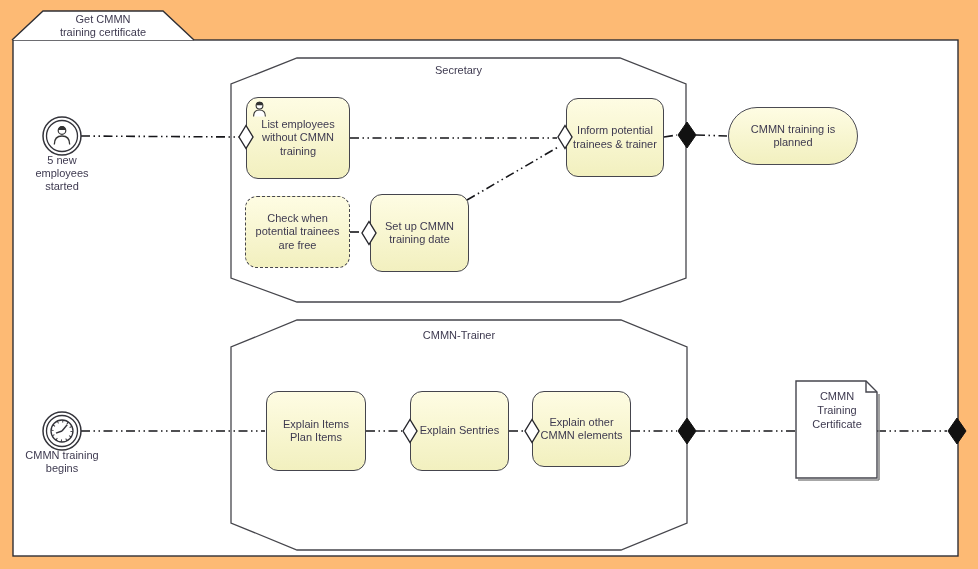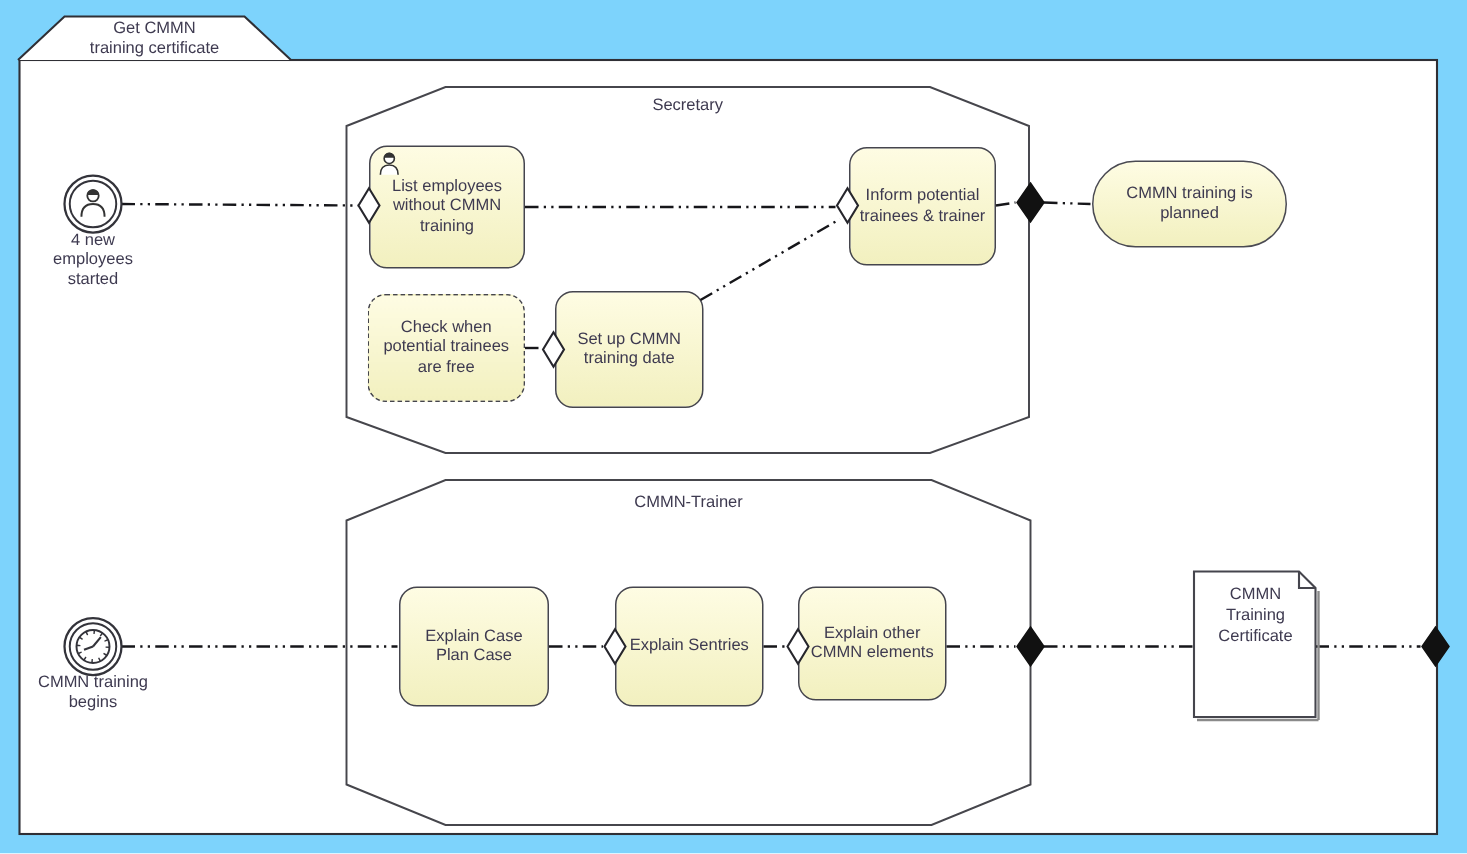--- a/index.html
+++ b/index.html
@@ -1,17 +1,17 @@
 <!DOCTYPE html>
 <html><head>
 <meta charset="utf-8">
 <style>
   html,body{margin:0;padding:0;background:#fff;}
   #root{
-    position:relative;width:978px;height:569px;background:#7dd3fc;overflow:hidden;
+    position:relative;width:978px;height:569px;background:#fdba74;overflow:hidden;
     font-family:"Liberation Sans","DejaVu Sans",sans-serif;color:#3e3a50;font-size:11px;
   }
   svg{position:absolute;left:0;top:0;}
   #base-svg{z-index:1;}
   #overlay-svg{z-index:3;}
   .task{
     position:absolute;box-sizing:border-box;z-index:2;
     border:1.5px solid #45454d;border-radius:12px;
     background:linear-gradient(180deg,#fefce3 0%,#f2f0bf 100%);
     display:flex;align-items:center;justify-content:center;text-align:center;
@@ -46,21 +46,21 @@
   </svg>
 
   <div class="lbl" style="left:33px;top:13px;width:140px;">
     <span class="tab-line">Get CMMN</span>
     <span class="tab-line">training certificate</span>
   </div>
 
   <div class="lbl" style="left:231px;top:64px;width:455px;">Secretary</div>
   <div class="lbl" style="left:231px;top:329px;width:456px;">CMMN-Trainer</div>
 
-  <div class="lbl" style="left:25px;top:154px;width:74px;">4 new employees started</div>
+  <div class="lbl" style="left:25px;top:154px;width:74px;">5 new employees started</div>
   <div class="lbl" style="left:12px;top:449px;width:100px;">CMMN training begins</div>
 
   <div class="task" style="left:246px;top:97px;width:104px;height:82px;">
     <svg class="human-icon" viewBox="0 0 17 17">
       <circle cx="8.5" cy="4.6" r="3.4" fill="#ffffff" stroke="#333" stroke-width="1.1"></circle>
       <path d="M5.1,4.2 A3.4,3.4 0 0 1 11.9,4.2 Z" fill="#333"></path>
       <path d="M2.6,15.5 C2.6,10.6 5,9 8.5,9 C12,9 14.4,10.6 14.4,15.5" fill="#ffffff" stroke="#333" stroke-width="1.1"></path>
     </svg>
     <span>List employees without CMMN training</span>
   </div>
@@ -71,21 +71,21 @@
 
   <div class="task" style="left:370px;top:194px;width:99px;height:78px;">
     <span>Set up CMMN training date</span>
   </div>
 
   <div class="task" style="left:566px;top:98px;width:98px;height:79px;">
     <span>Inform potential trainees &amp; trainer</span>
   </div>
 
   <div class="task" style="left:266px;top:391px;width:100px;height:80px;">
-    <span>Explain Case Plan Case</span>
+    <span>Explain Items Plan Items</span>
   </div>
 
   <div class="task" style="left:410px;top:391px;width:99px;height:80px;">
     <span>Explain Sentries</span>
   </div>
 
   <div class="task" style="left:532px;top:391px;width:99px;height:76px;">
     <span>Explain other CMMN elements</span>
   </div>
 

